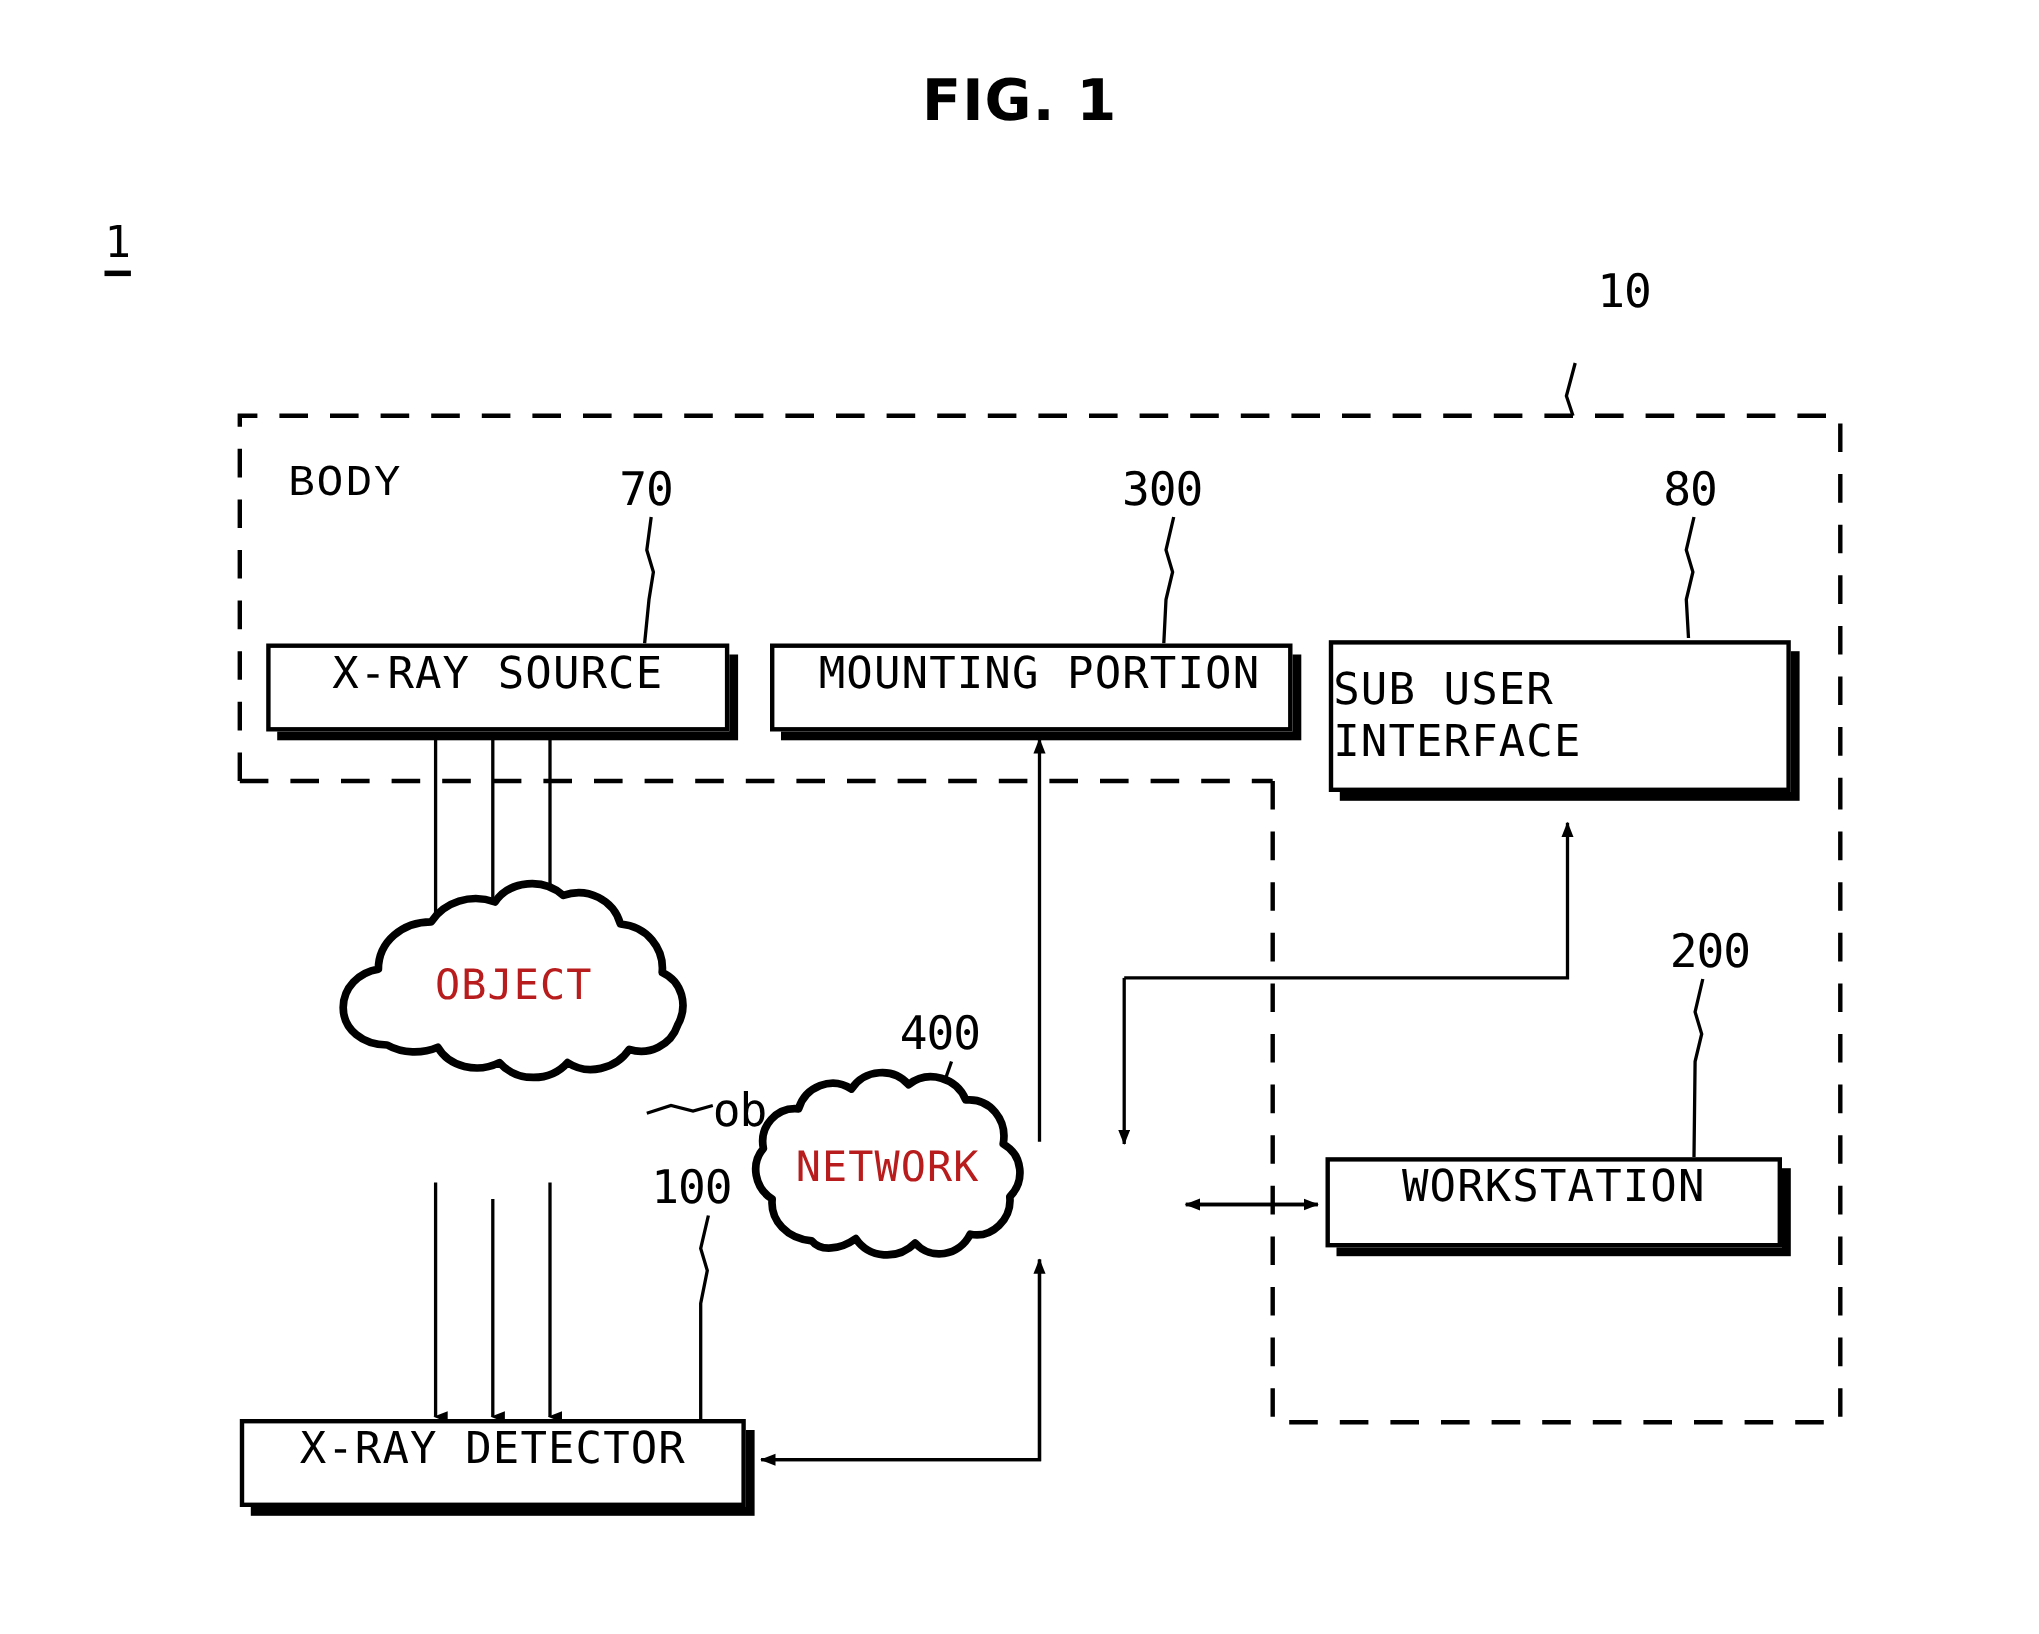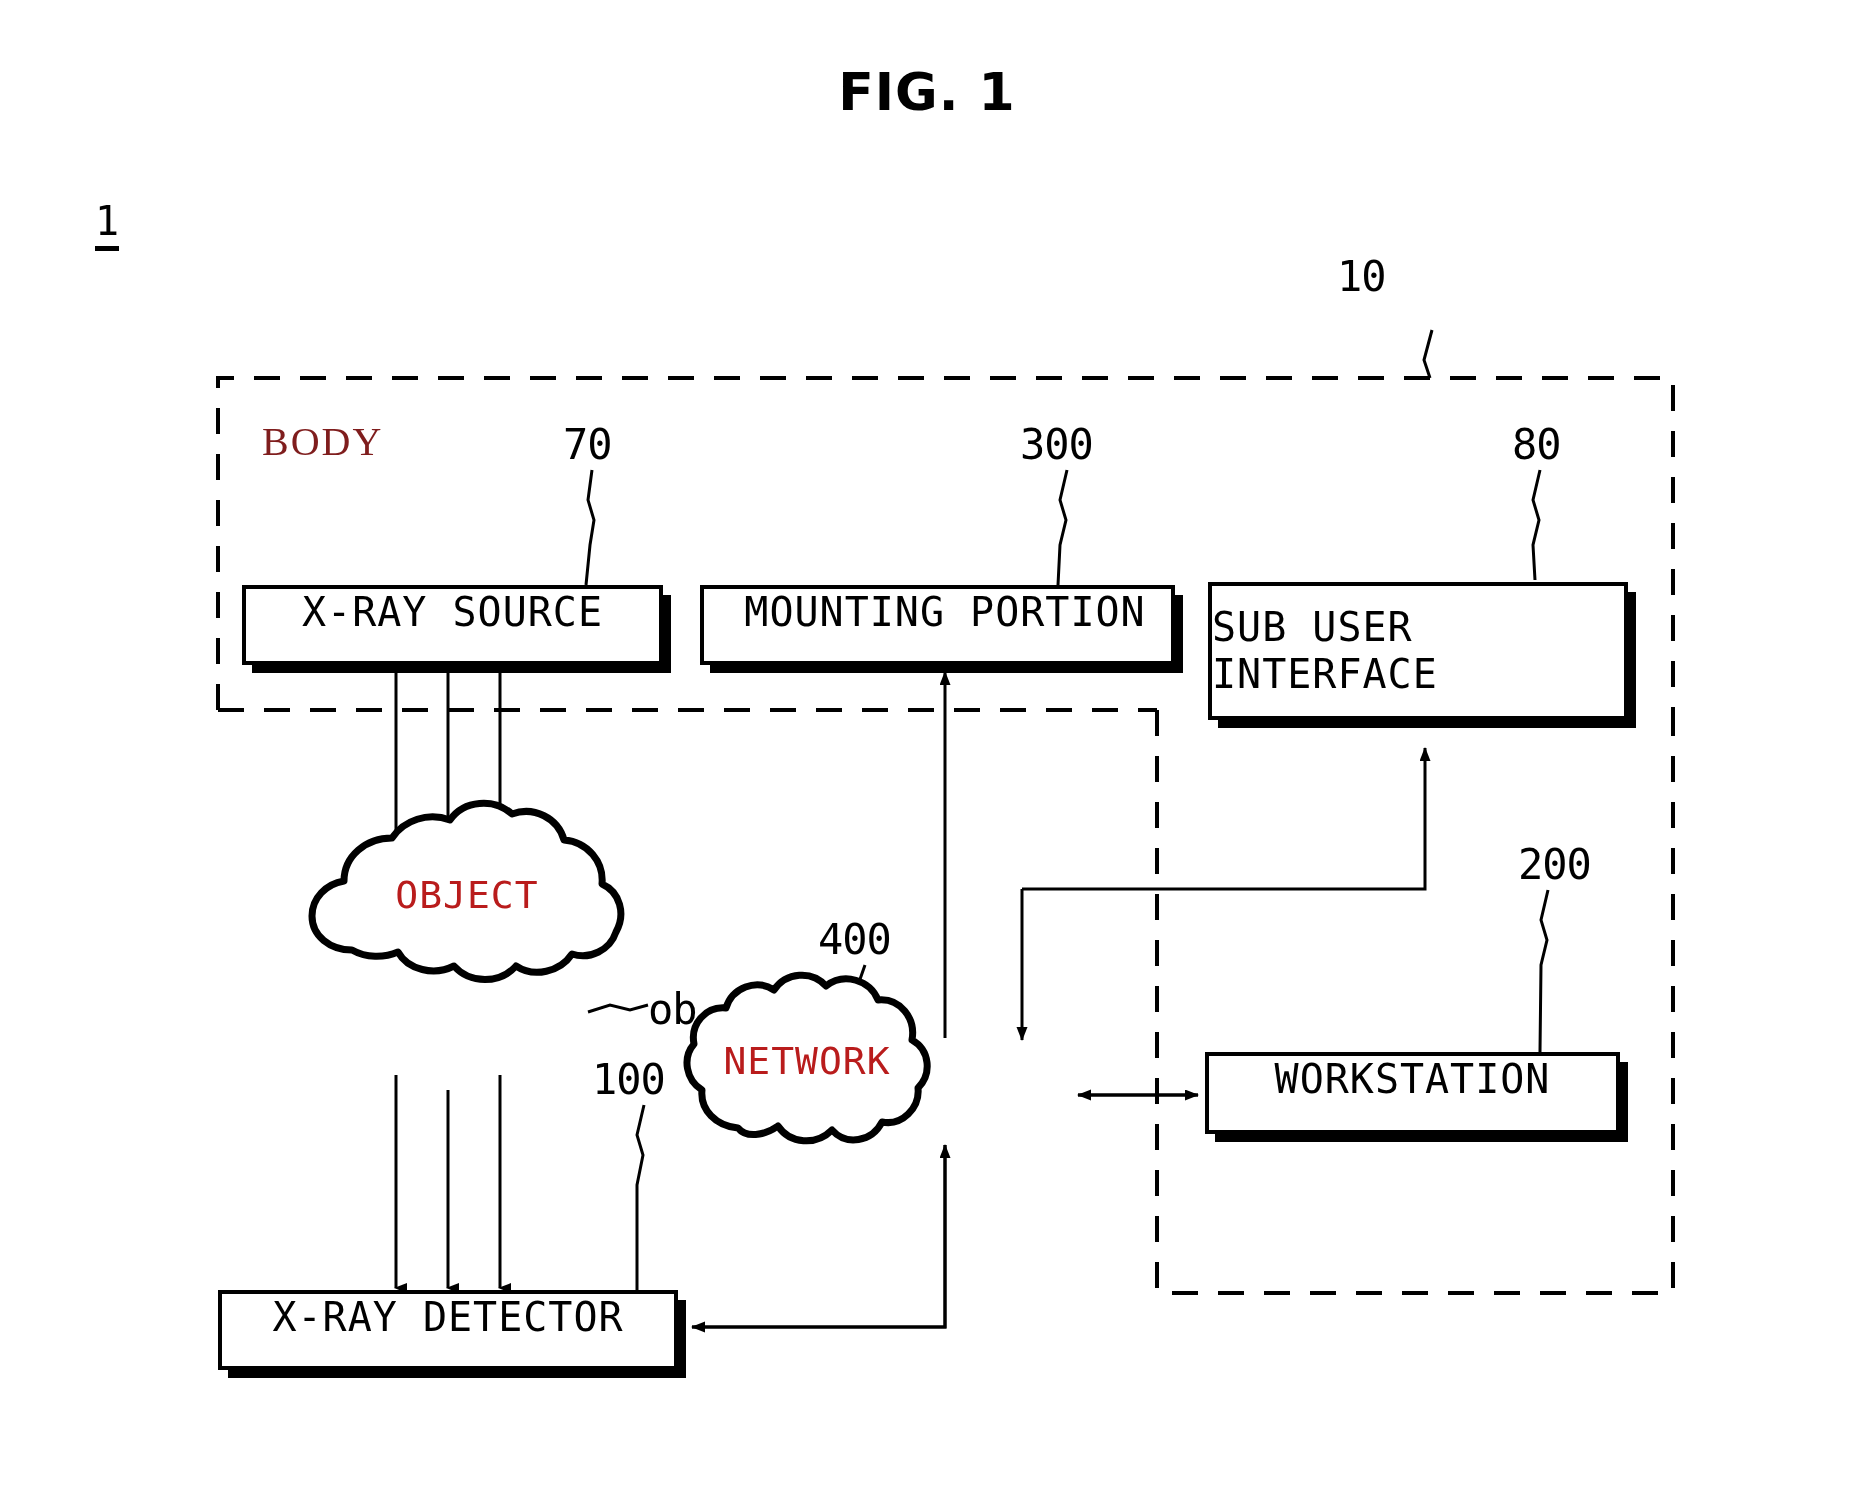--- a/index.html
+++ b/index.html
@@ -43,23 +43,23 @@
   .refnum {
     position: absolute;
     font-family: "DejaVu Sans Mono", monospace;
     font-size: 42px;
     color: #000;
     white-space: nowrap;
     letter-spacing: -1px;
   }
   .boxlabel {
     position: absolute;
-    font-family: Liberation Serif, serif;
+    font-family: Liberation Mono, monospace;
     font-size: 36px;
-    color: #7f1d1d;
+    color: #000000;
     white-space: nowrap;
   }
   
   .solidbox {
     position: absolute;
     box-sizing: border-box;
     border: 4px solid #000;
     background: #fff;
     box-shadow: 9px 9px 0 -1px #000;
     display: flex;
@@ -190,21 +190,21 @@
          C 786,972 812,970 826,986
          C 844,972 870,980 878,1000
          C 900,998 916,1018 912,1040
          C 930,1050 932,1074 918,1088
          C 920,1108 902,1126 882,1122
          C 872,1142 846,1146 832,1130
          C 816,1146 790,1144 778,1126
          C 764,1136 746,1138 738,1128 Z"></path>
   </svg>
 
-  <div class="refnum" style="left:1337px; top:240px;margin-top:12px;">10</div>
+  <div class="refnum" style="left:1452px; top:240px;">10</div>
 
   <div class="refnum" style="left:563px; top:420px;">70</div>
 
   <div class="refnum" style="left:1020px; top:420px;">300</div>
 
   <div class="refnum" style="left:1512px; top:420px;">80</div>
 
   <div class="refnum" style="left:818px; top:915px;">400</div>
 
   <div class="refnum" style="left:1518px; top:840px;">200</div>

